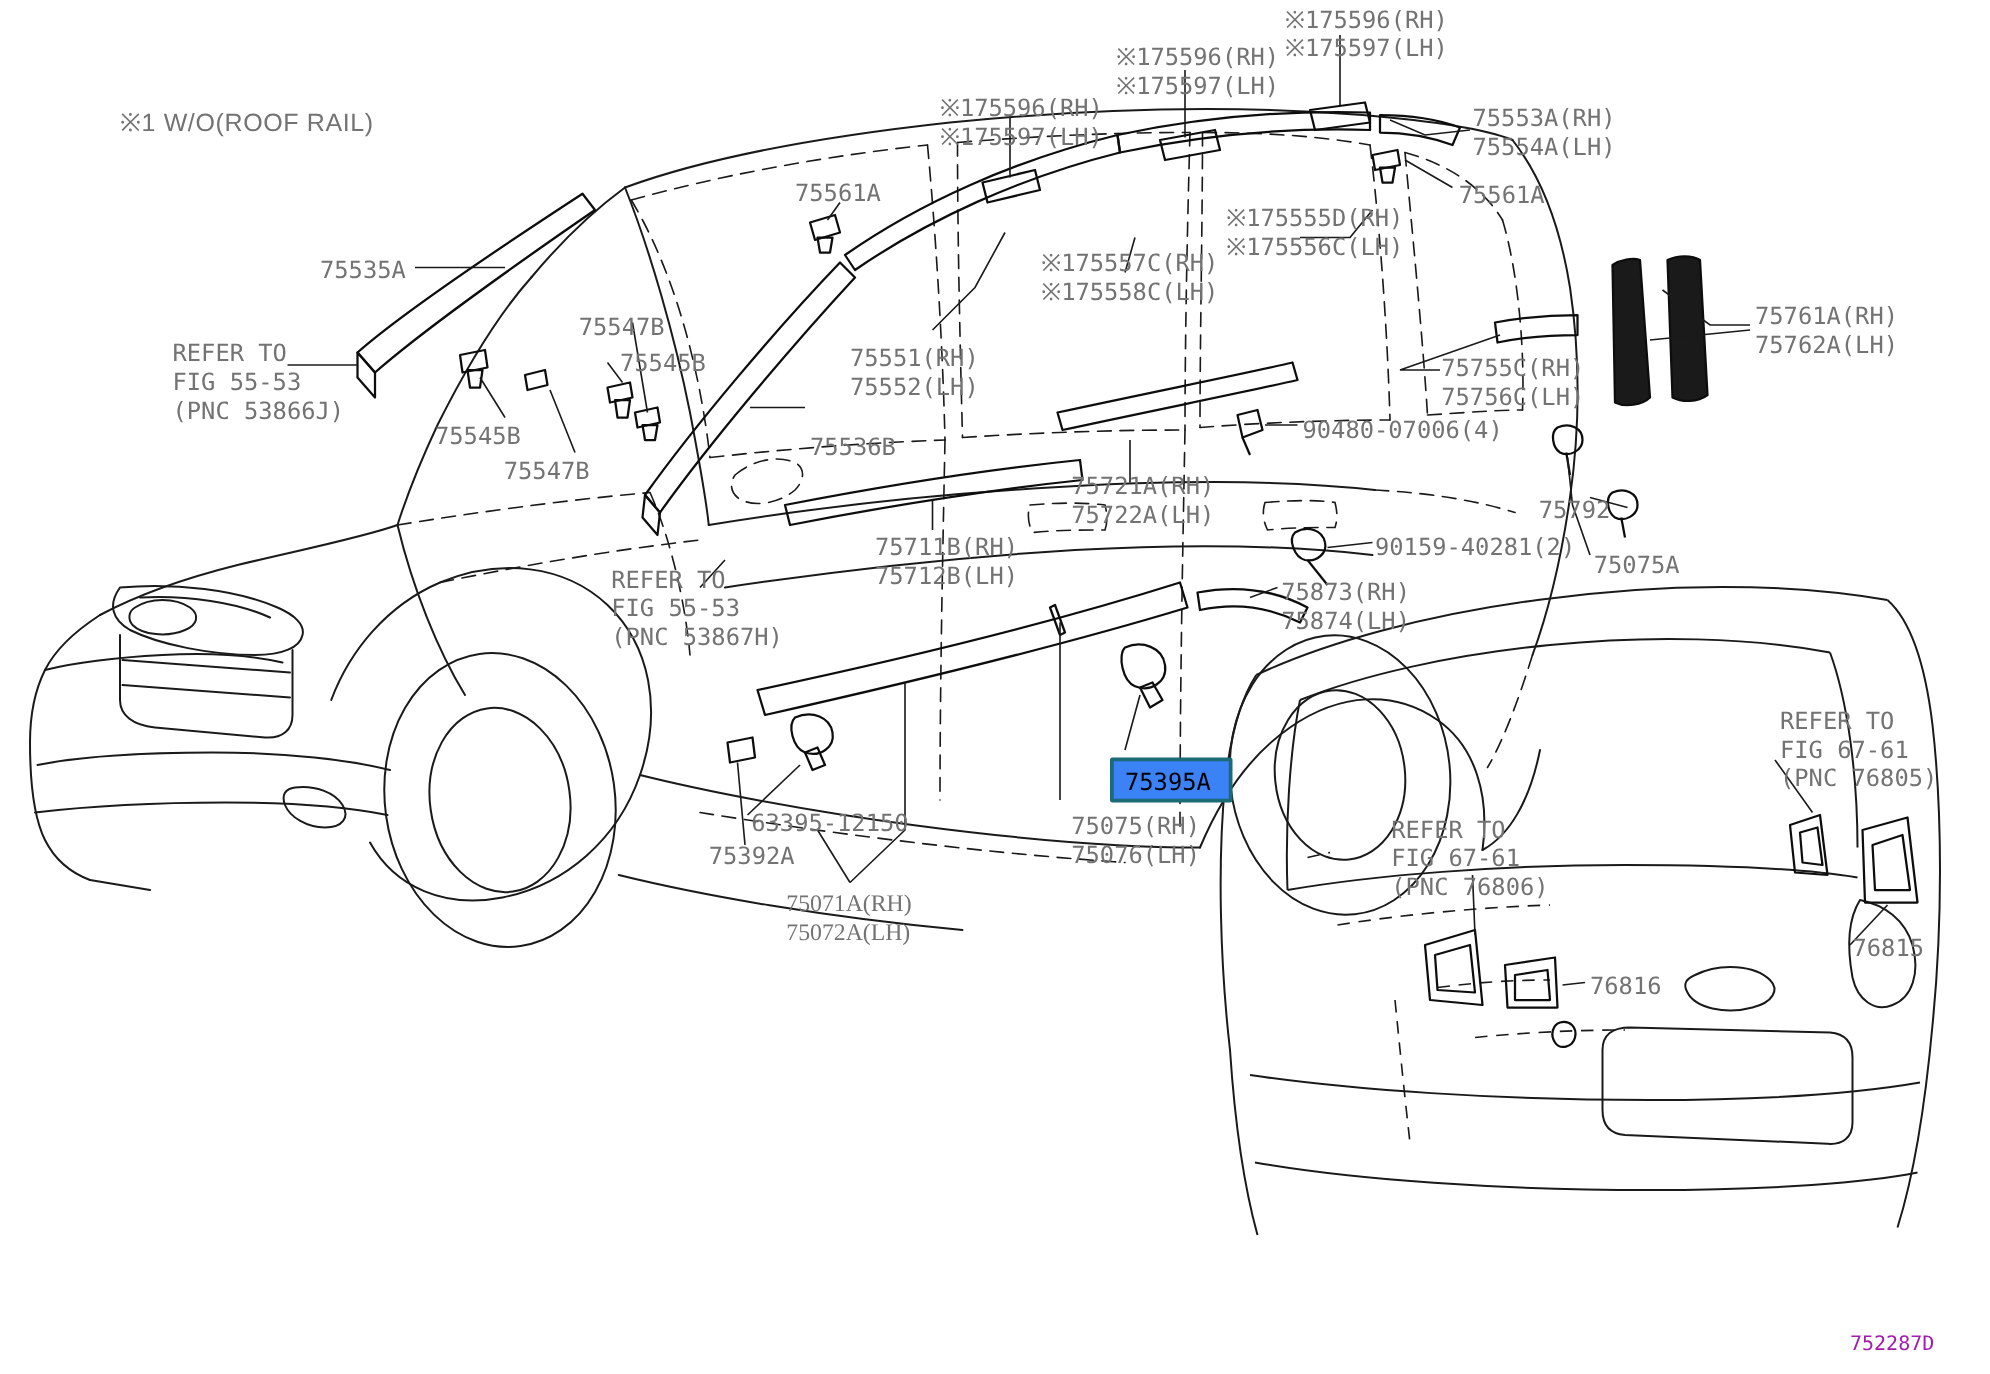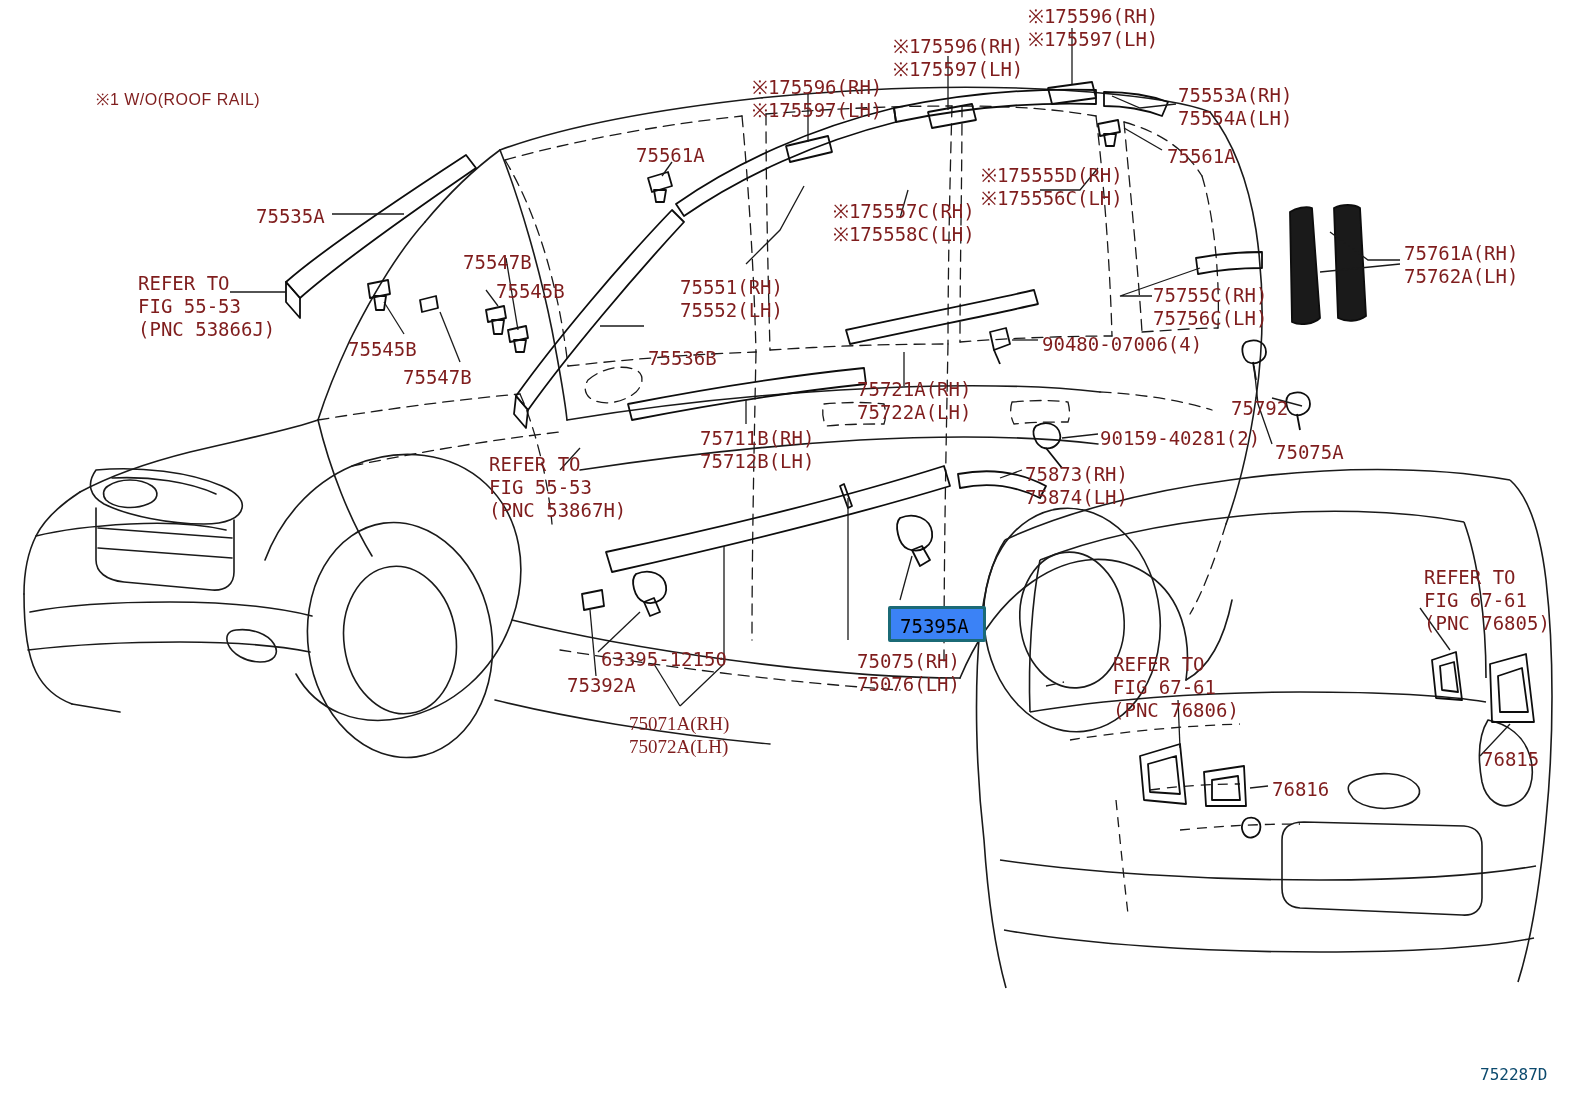--- a/index.html
+++ b/index.html
@@ -19,32 +19,32 @@
     position: absolute;
     left: 0; top: 0;
     width: 1592px;
     height: 1099px;
   }
   .lbl {
     position: absolute;
     font-family: "DejaVu Sans Mono", "Liberation Mono", monospace;
     font-size: 19px;
     line-height: 23px;
-    color: #7f1d1d;
+    color: #737373;
     white-space: pre;
     letter-spacing: 0px;
   }
   .lbl.note {
     font-family: "Liberation Sans", sans-serif;
-    font-size: 16px;
+    font-size: 20px;
     letter-spacing: 0.5px;
   }
   .lbl.code {
     font-size: 16px;
-    color: #0c4a6e;
+    color: #a21caf;
   }
   .highlight-box {
     position: absolute;
     border: 3px solid #1b6a76;
     border-radius: 2px;
     background: #3b82f6;
     box-sizing: border-box;
   }
   .hl-inner {
     position: absolute;

